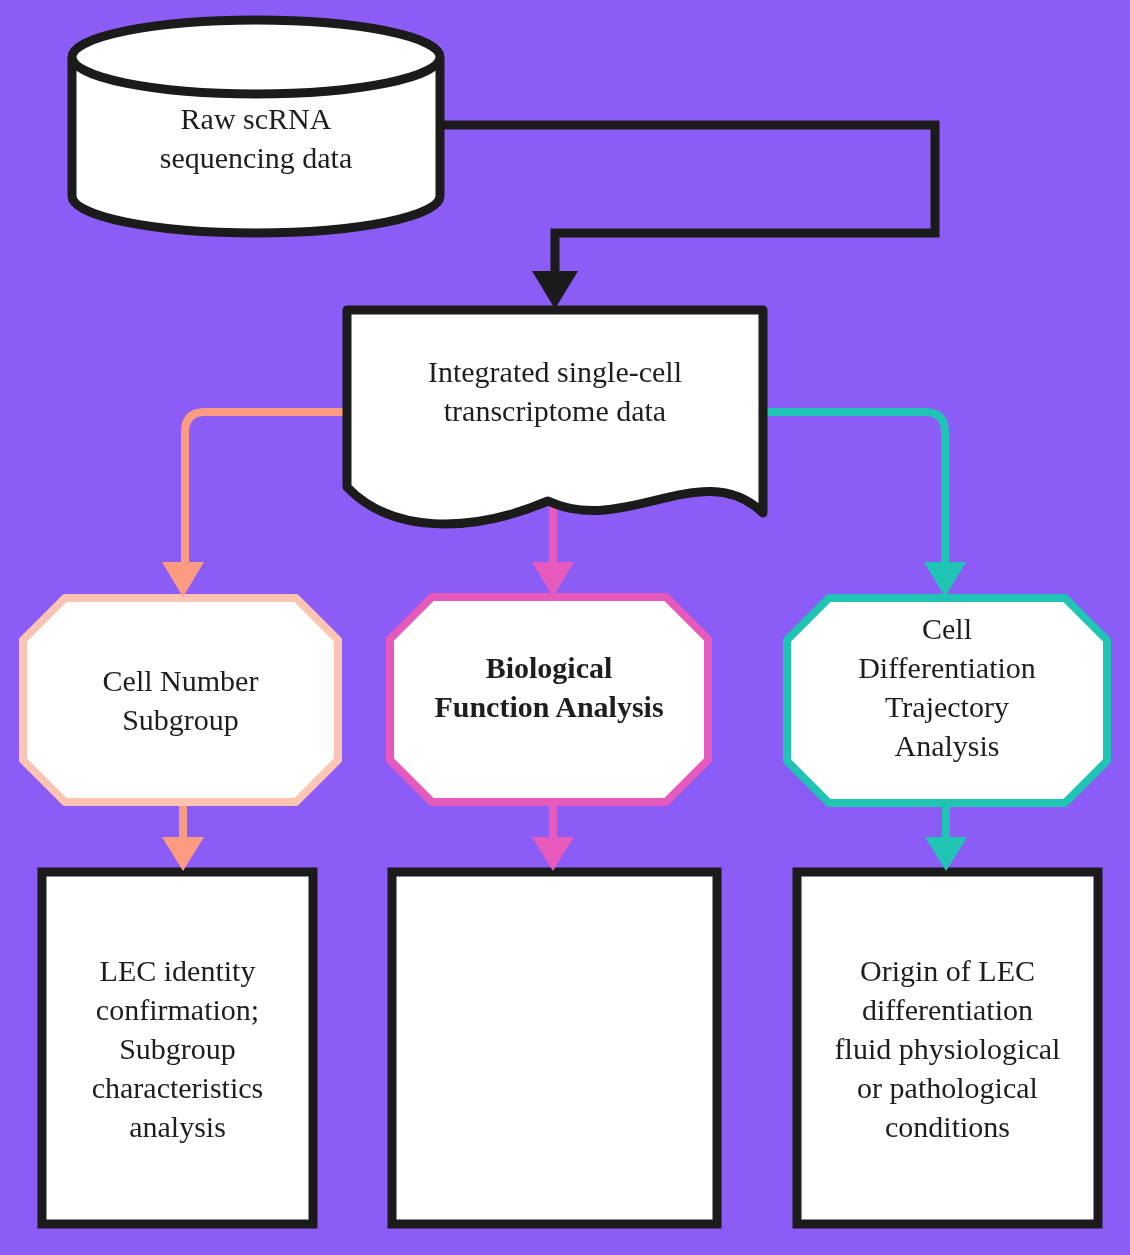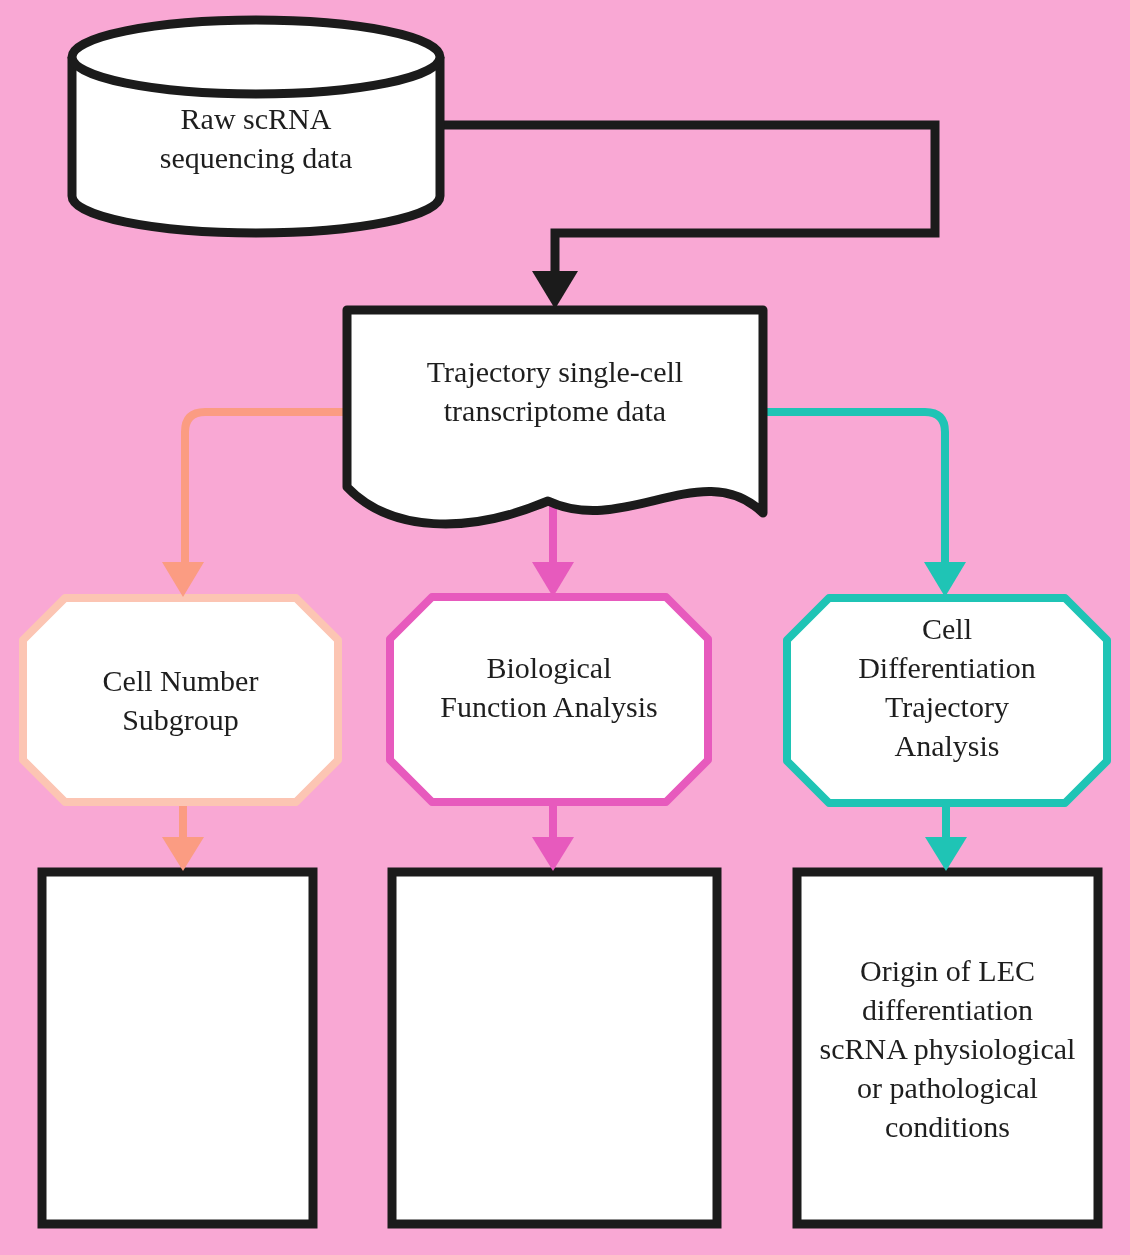--- a/index.html
+++ b/index.html
@@ -1,20 +1,20 @@
 <!DOCTYPE html>
 <html><head>
 <meta charset="utf-8">
 <style>
   html,body { margin:0; padding:0; }
   body { background:#fdfdfd; }
   .stage {
     position:relative;
     width:1130px; height:1255px;
-    background:#f9a8d4;
+    background:#8b5cf6;
     overflow:hidden;
     font-family:"Liberation Serif","DejaVu Serif",serif;
   }
   .stage svg { position:absolute; left:0; top:0; }
   .label {
     position:absolute;
     display:flex; align-items:center; justify-content:center;
     text-align:center;
     white-space:pre-line;
     font-size:30px;
@@ -64,35 +64,40 @@
     <polygon points="532,562 574,562 553,597" stroke="none" fill="#e75abd"></polygon>
     <polygon points="924,562 966,562 945,597" stroke="none" fill="#1fc4b5"></polygon>
     <polygon points="162,837 204,837 183,871" stroke="none" fill="#fb9c82"></polygon>
     <polygon points="532,837 574,837 553,871" stroke="none" fill="#e75abd"></polygon>
     <polygon points="925,837 967,837 946,871" stroke="none" fill="#1fc4b5"></polygon>
   </svg>
 
   <div class="label" style="left:72px; top:78px; width:368px; height:120px;">Raw scRNA
 sequencing data</div>
 
-  <div class="label" style="left:347px; top:312px; width:416px; height:158px;">Trajectory single-cell
+  <div class="label" style="left:347px; top:312px; width:416px; height:158px;">Integrated single-cell
 transcriptome data</div>
 
   <div class="label" style="left:23px; top:598px; width:315px; height:204px;">Cell Number
 Subgroup</div>
 
-  <div class="label" style="left:390px; top:585px; width:318px; height:204px;">Biological
+  <div class="label" style="left:390px; top:585px; width:318px; height:204px;font-weight:bold;">Biological
 Function Analysis</div>
 
   <div class="label" style="left:787px; top:584px; width:320px; height:205px;">Cell
 Differentiation
 Trajectory
 Analysis</div>
 
+  <div class="label" style="left:42px; top:872px; width:271px; height:352px;">LEC identity
+confirmation;
+Subgroup
+characteristics
+analysis</div>
 
 
   <div class="label" style="left:797px; top:872px; width:301px; height:352px;">Origin of LEC
 differentiation
-scRNA physiological
+fluid physiological
 or pathological
 conditions</div>
 
 </div>
 
 </body></html>

